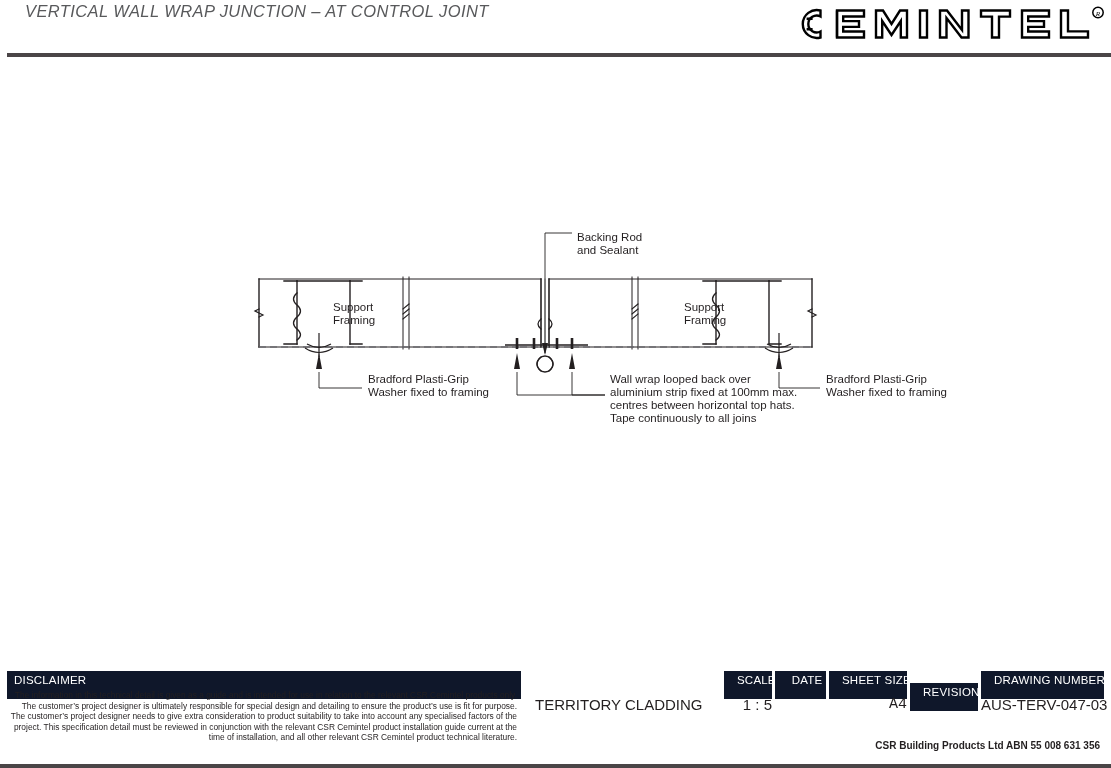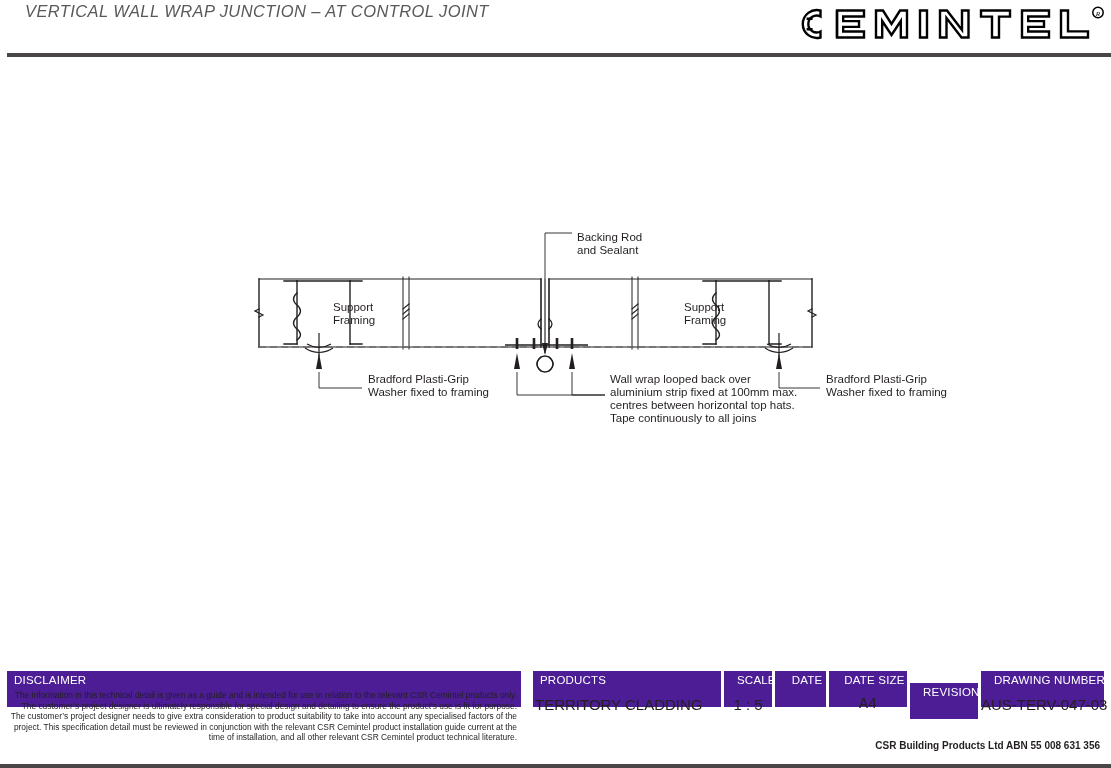--- a/index.html
+++ b/index.html
@@ -28,38 +28,38 @@
   }
 
   
   #drawing { position:absolute; left:0; top:57px; width:1111px; height:603px; }
   #drawing svg { display:block; }
 
   
   #footer { position:absolute; left:0; top:664px; width:1111px; height:104px; }
 
   .hdr-cell {
-    position:absolute; height:36px;
-    background:#4c1d95; color:#ffffff;
+    position:absolute; height:28px;
+    background:#0f172a; color:#ffffff;
     font-size:11.5px; line-height:19px;
     padding-left:7px; white-space:nowrap;
     letter-spacing:0.2px;
   }
   .hdr-cell.ctr { padding-left:13px; text-align:center; }
 
   #disclaimer-body {
     position:absolute; left:7px; top:26px; width:510px;
     font-size:8.4px; line-height:10.5px; color:#231f20;
     text-align:right;
   }
 
   .val {
     position:absolute; font-size:15px; color:#231f20; white-space:nowrap;
   }
-  .val.ctr { text-align:center; }
+  .val.ctr { text-align:right; }
 
   #abn {
     position:absolute; right:11px; top:76px;
     font-size:10px; font-weight:bold; color:#231f20; white-space:nowrap;
   }
   #footer-rule {
     position:absolute; left:0; top:100px; width:1111px; height:4px;
     background:#4a4547;
   }
 </style>
@@ -239,27 +239,26 @@
     <text x="610" y="365">Tape continuously to all joins</text>
   </g>
 
 </svg>
 </div>
 
 <div id="footer">
 
   <div class="hdr-cell" style="left:7px; top:7px; width:514px;">DISCLAIMER</div>
 
-  <div class="hdr-cell" style="left:533px; top:7px; width:188px;">PRODUCTS</div>
 
   <div class="hdr-cell ctr" style="left:724px; top:7px; width:48px;">SCALE</div>
 
   <div class="hdr-cell ctr" style="left:775px; top:7px; width:51px;">DATE</div>
 
-  <div class="hdr-cell ctr" style="left:829px; top:7px; width:78px;">DATE SIZE</div>
+  <div class="hdr-cell ctr" style="left:829px; top:7px; width:78px;">SHEET SIZE</div>
 
   <div class="hdr-cell ctr" style="left:910px; top:7px; width:68px;margin-top:12px;">REVISION</div>
 
   <div class="hdr-cell ctr" style="left:981px; top:7px; width:123px;">DRAWING NUMBER</div>
 
   <div id="disclaimer-body">The information in this technical detail is given as a guide and is intended for use in relation to the relevant CSR Cemintel products only. The customer’s project designer is ultimately responsible for special design and detailing to ensure the product’s use is fit for purpose. The customer’s project designer needs to give extra consideration to product suitability to take into account any specialised factors of the project. This specification detail must be reviewed in conjunction with the relevant CSR Cemintel product installation guide current at the time of installation, and all other relevant CSR Cemintel product technical literature.</div>
 
   <div class="val" style="left:535px; top:32px;">TERRITORY CLADDING</div>
 
   <div class="val ctr" style="left:724px; top:32px; width:48px;">1 : 5</div>

